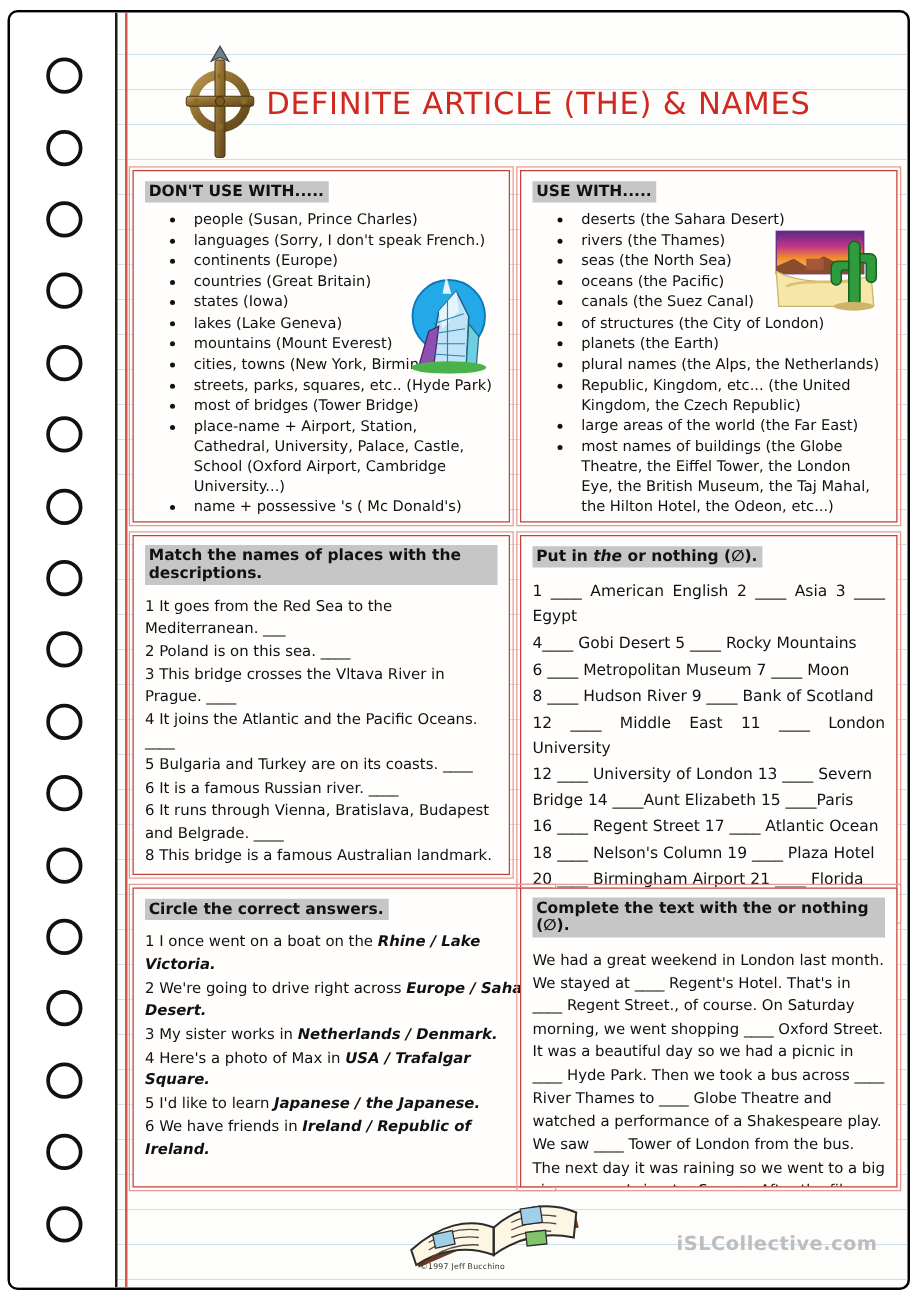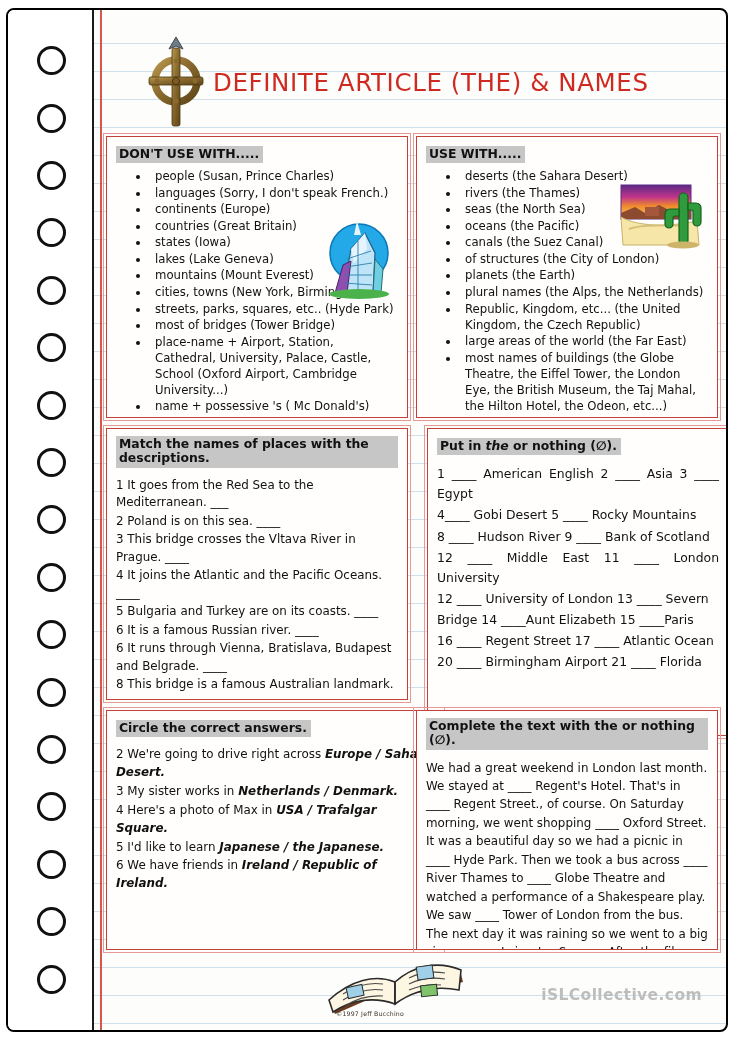--- a/index.html
+++ b/index.html
@@ -148,21 +148,21 @@
     line-height: 1.43;
   }
   .lines p i { font-style: italic; font-weight: 700; }
 
   .spread p { text-align: justify; }
 
   
   #box-dont  { left: 6px;   top: 126px; width: 302px; height: 282px; }
   #box-use   { left: 316px; top: 126px; width: 302px; height: 282px; }
   #box-match { left: 6px;   top: 418px; width: 302px; height: 272px; }
-  #box-putin { left: 327px; top: 418px; width: 302px; height: 308px; }
+  #box-putin { left: 316px; top: 418px; width: 302px; height: 308px; }
   #box-circle{ left: 6px;   top: 700px; width: 336px; height: 240px; }
   #box-text  { left: 316px; top: 700px; width: 302px; height: 240px; }
 
   #box-putin .lines p { font-size: 12.4px; line-height: 1.62; }
   #box-text  .lines p { line-height: 1.55; }
   #box-circle .lines p { line-height: 1.5; }
   #box-match .lines p { line-height: 1.47; }
 
   
   .clipart { position: absolute; }
@@ -334,32 +334,35 @@
         </div>
     </div>
 
     <div class="box" id="box-putin">
       <div class="box-title">
         <span>Put in </span><i>the</i><span> or nothing (∅).</span>
       </div>
       <div class="lines spread">
           <p>1 ____ American English 2 ____ Asia 3 ____ Egypt</p>
           <p>4____   Gobi  Desert  5  ____  Rocky  Mountains</p>
+          <p>6  ____   Metropolitan  Museum  7  ____   Moon</p>
           <p>8  ____  Hudson River 9 ____  Bank of Scotland</p>
           <p>12 ____  Middle East 11 ____  London University</p>
           <p>12  ____  University  of  London  13  ____  Severn</p>
           <p>Bridge 14 ____Aunt Elizabeth 15        ____Paris</p>
           <p>16  ____  Regent  Street  17  ____  Atlantic Ocean</p>
+          <p>18  ____   Nelson's  Column  19  ____   Plaza Hotel</p>
           <p>20 ____ Birmingham Airport 21 ____ Florida</p>
         </div>
     </div>
 
     <div class="box" id="box-circle">
       <div class="box-title">Circle the correct answers.</div>
       <div class="lines">
+          <p>1 I once went on a boat on the <i>Rhine / Lake Victoria.</i></p>
           <p>2 We're going to drive right across <i>Europe / Sahara Desert.</i></p>
           <p>3 My sister works in <i>Netherlands / Denmark.</i></p>
           <p>4 Here's a photo of Max in <i>USA / Trafalgar Square.</i></p>
           <p>5 I'd like to learn <i>Japanese / the Japanese.</i></p>
           <p>6 We have friends in <i>Ireland / Republic of Ireland.</i></p>
         </div>
     </div>
 
     <div class="box" id="box-text">
       <div class="box-title">

